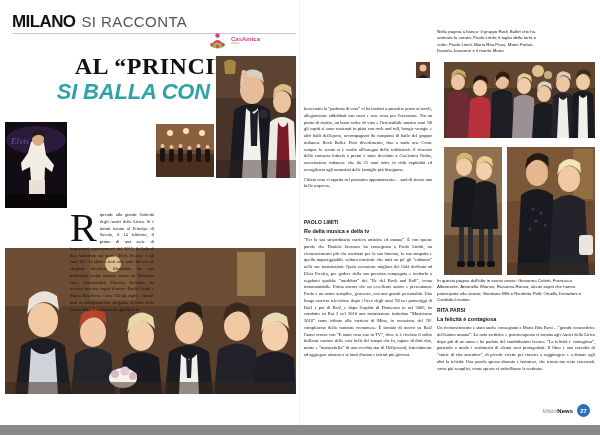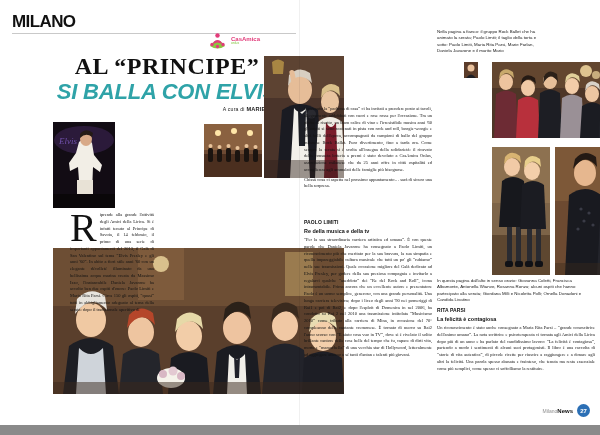--- a/index.html
+++ b/index.html
@@ -19,21 +19,21 @@
   .byline{position:absolute;left:42px;top:106px;width:250px;text-align:right;font-family:"Liberation Sans",sans-serif;font-size:5.2px;color:#222;letter-spacing:0.2px;}
   .byline b{font-size:5.6px;}
 
   
   .logo{position:absolute;left:207px;top:29px;width:52px;height:24px;display:flex;align-items:center;gap:3px;}
   .logo .mark{width:21px;height:21px;position:relative;}
   .logo .lt{font-family:"Liberation Sans",sans-serif;font-size:6px;font-weight:bold;color:#e23b7a;line-height:1;}
   .logo .lt small{display:block;font-size:3.4px;color:#86c442;font-weight:normal;}
 
   
-  .ph{position:absolute;background:#3a2e2a;overflow:hidden;margin-left:48px;}
+  .ph{position:absolute;background:#3a2e2a;overflow:hidden;}
   .cap{position:absolute;font-family:"Liberation Sans",sans-serif;font-size:4.4px;line-height:1.45;color:#1a1a1a;}
 
   
   .col{position:absolute;font-family:"Liberation Serif",serif;font-size:4.5px;line-height:1.5;text-align:justify;color:#141414;}
   .col p{margin:0 0 3px 0;}
   .dropcap{float:left;font-family:"Liberation Serif",serif;font-size:40px;line-height:0.76;padding:1px 3px 0 0;color:#111;}
   .kicker{font-family:"Liberation Sans",sans-serif;font-weight:bold;font-size:5px;color:#111;margin:0 0 0.5px 0;letter-spacing:0.1px;}
   .subhead{font-family:"Liberation Sans",sans-serif;font-weight:bold;font-size:5.4px;color:#111;margin:0 0 2px 0;}
 
   
@@ -44,20 +44,21 @@
 
   .gutter{position:absolute;left:299px;top:0;width:1px;height:435px;background:rgba(0,0,0,0.06);}
 </style>
 </head>
 <body>
 
 <div class="page">
 
   <div class="masthead">
     <span class="m1">MILANO</span>
+    <span class="m2">SI RACCONTA</span>
   </div>
   <div class="rule-top"></div>
 
   <div class="logo">
     <div class="mark">
       <svg width="21" height="21" viewBox="0 0 42 42">
         <path d="M6 30 Q21 8 36 30 Q21 40 6 30 Z" fill="#8cc63f"></path>
         <circle cx="21" cy="9" r="4.5" fill="#e23b7a"></circle>
         <path d="M13 22 Q21 14 29 22 L29 26 Q21 20 13 26 Z" fill="#e23b7a"></path>
         <circle cx="10" cy="27" r="3.4" fill="#e23b7a"></circle>

